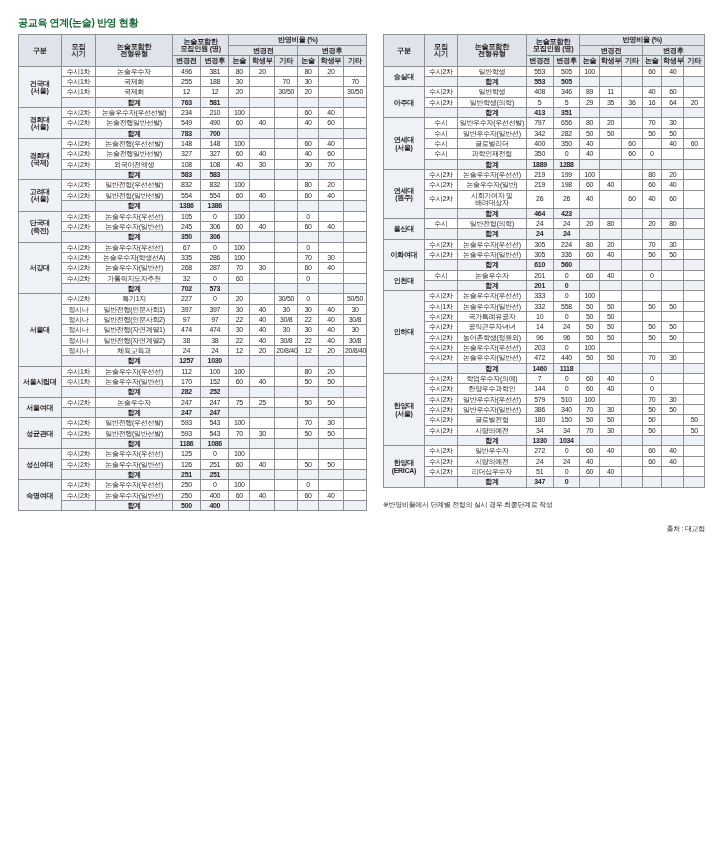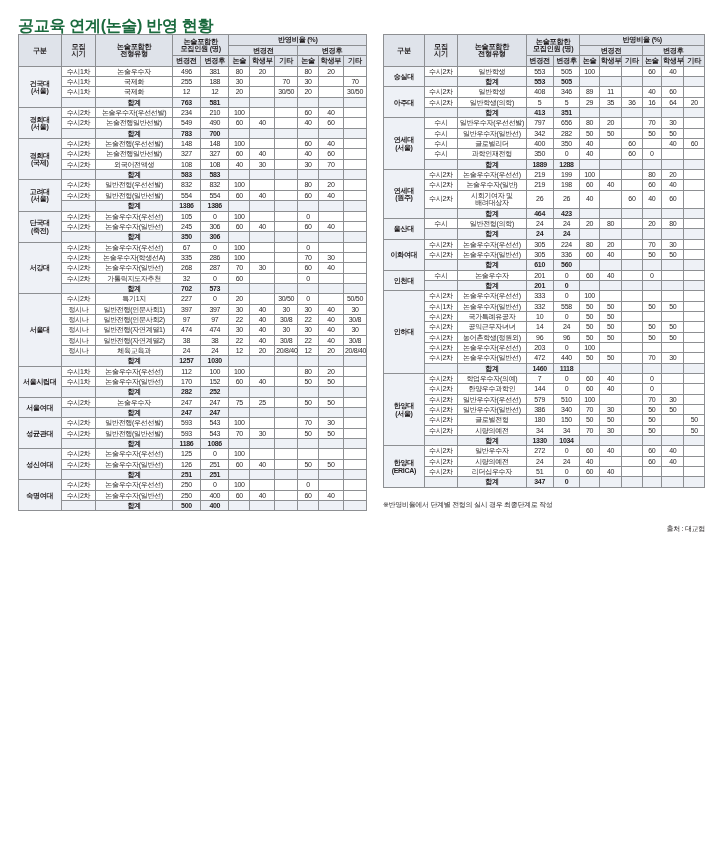--- a/index.html
+++ b/index.html
@@ -5,21 +5,21 @@
   html,body{margin:0;padding:0;}
   body{
     width:723px;height:855px;background:#ffffff;
     font-family:"Liberation Sans","DejaVu Sans",sans-serif;
     color:#231f20;
     -webkit-font-smoothing:antialiased;
   }
   .page{position:relative;width:723px;height:855px;overflow:hidden;}
   .title{
     position:absolute;left:18px;top:16px;
-    font-size:16px;font-weight:bold;color:#1b6a3e;letter-spacing:-0.3px;
+    font-size:10px;font-weight:bold;color:#1b6a3e;letter-spacing:-0.3px;
   }
   .col-left{position:absolute;left:18px;top:34px;width:349px;}
   .col-right{position:absolute;left:383px;top:34px;width:322px;}
 
   table.grid{border-collapse:collapse;width:100%;table-layout:fixed;}
   table.grid th, table.grid td{
     border:1px solid #8d8f92;
     font-size:7px;line-height:1.05;
     padding:1px 1px;
     text-align:center;vertical-align:middle;

